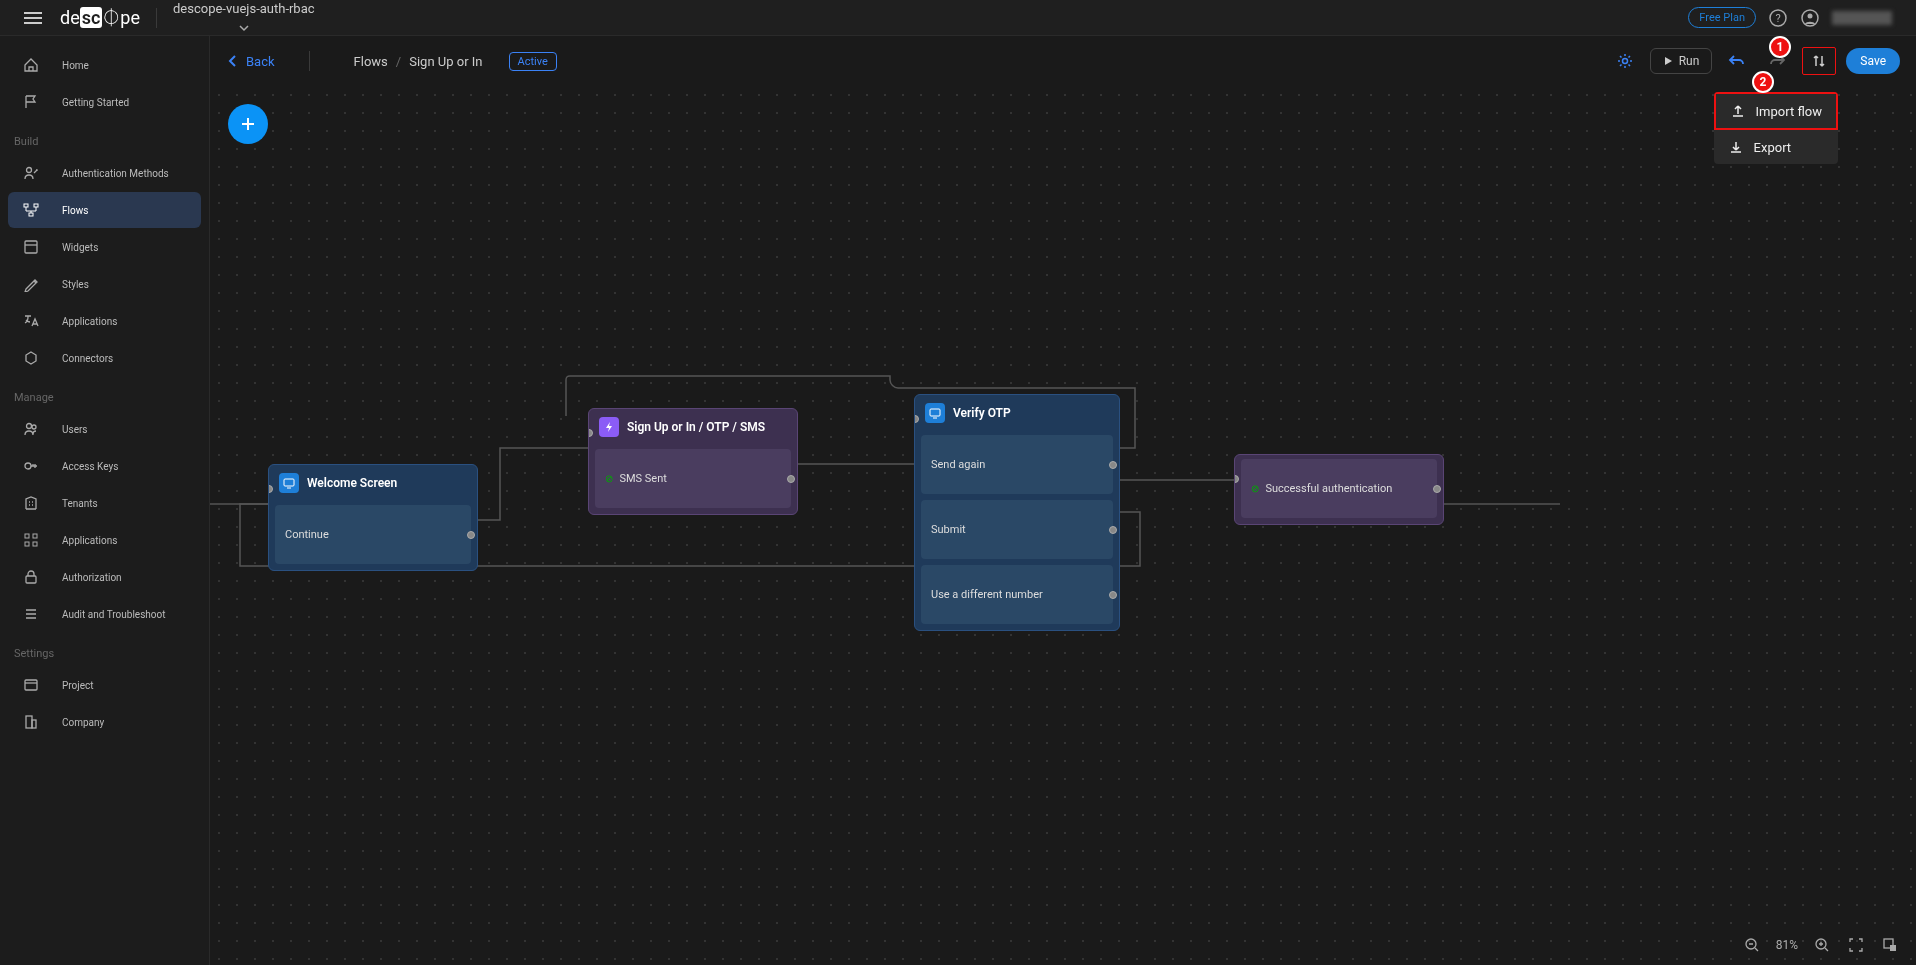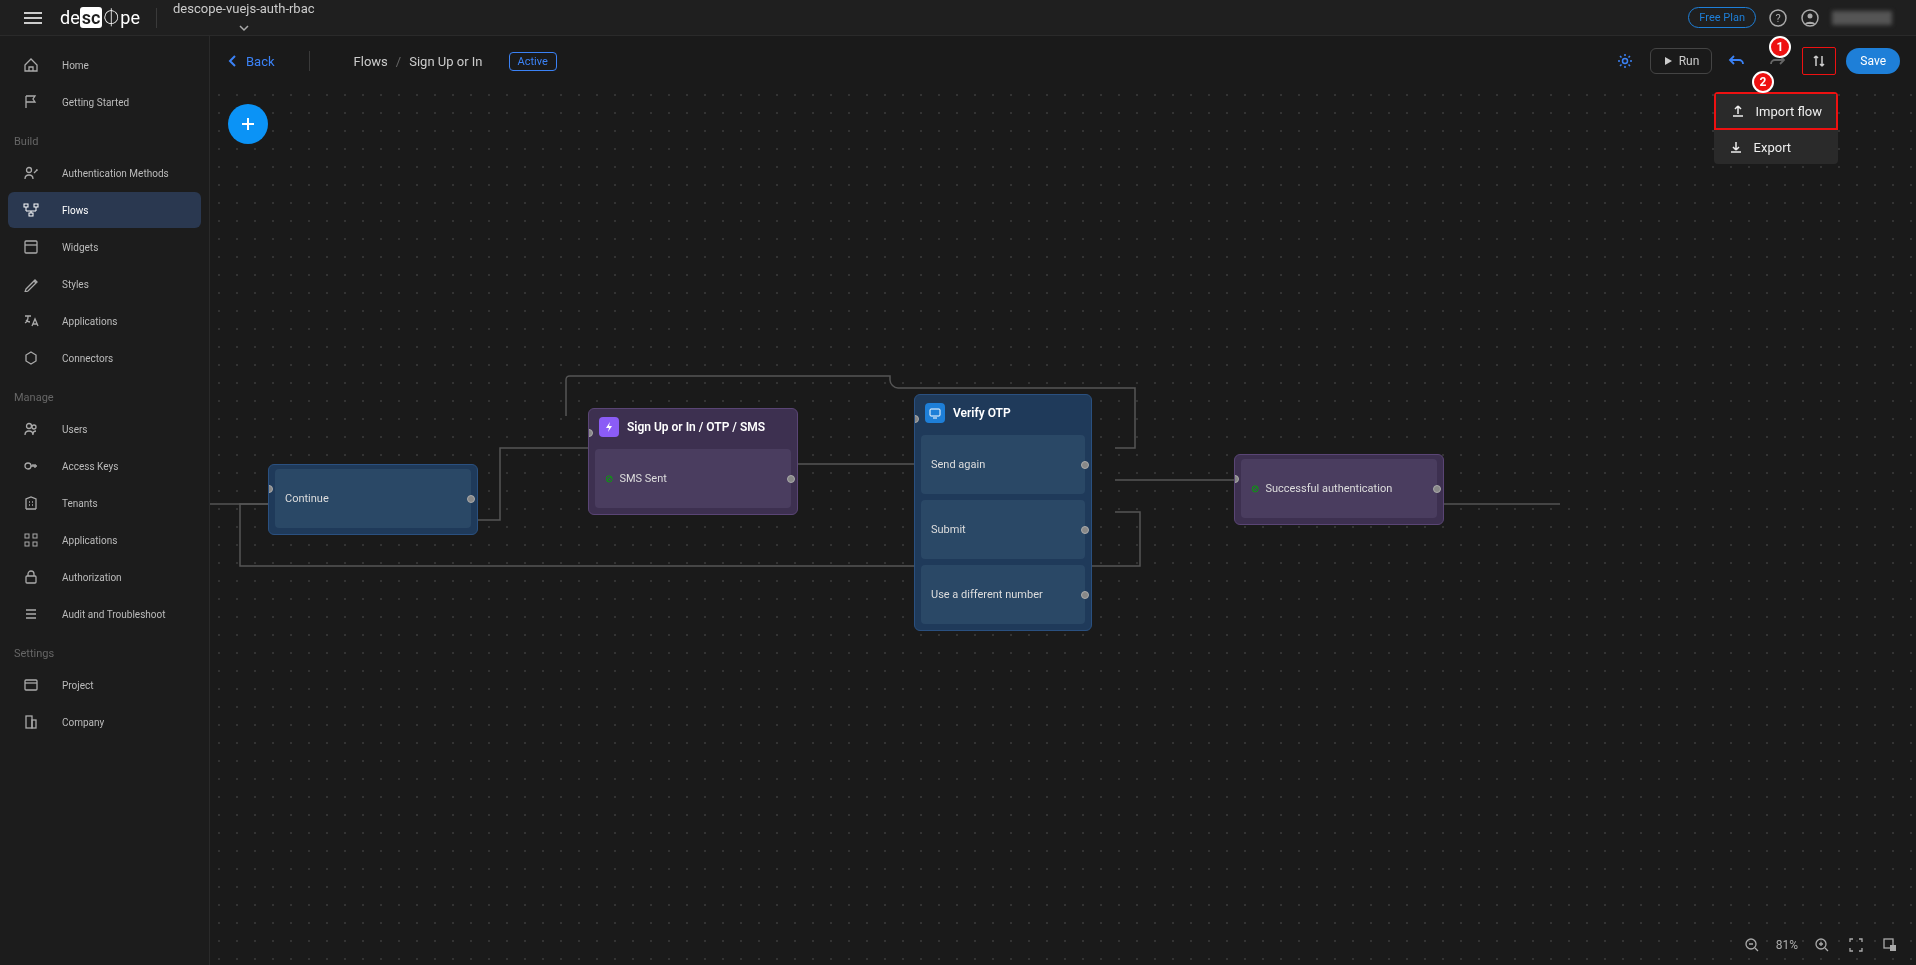--- a/index.html
+++ b/index.html
@@ -338,20 +338,29 @@
       <path d="M 268 434 L 290 434 L 290 362 L 378 362" stroke="#555" fill="none" stroke-width="1.5"></path>
       <path d="M 584 378 L 708 378 L 708 362 L 708 362" stroke="#555" fill="none" stroke-width="1.5"></path>
       <path d="M 905 362 L 925 362 L 925 302 L 688 302 C 684 302 680 298 680 294 L 680 290 L 360 290 C 356 290 356 292 356 294 L 356 330" stroke="#555" fill="none" stroke-width="1.5"></path>
       <path d="M 905 394 L 1028 394 L 1028 384" stroke="#555" fill="none" stroke-width="1.5"></path>
       <path d="M 905 426 L 930 426 L 930 480 L 30 480 L 30 418 L 58 418" stroke="#555" fill="none" stroke-width="1.5"></path>
       <path d="M 1224 418 L 1350 418" stroke="#555" fill="none" stroke-width="1.5"></path>
     </svg>
 
     <div class="flow-node node-blue" style="top:378px;left:58px;width:210px">
       <div class="port-in"></div>
+      <div class="node-header">
+        <span class="node-header-icon screen">
+            <svg width="12" height="12" viewBox="0 0 12 12">
+              <rect x="1" y="2" width="10" height="7" rx="1" stroke="#fff" fill="none"></rect>
+              <path d="M4 11h4" stroke="#fff"></path>
+            </svg>
+          </span>
+        <span>Welcome Screen</span>
+      </div>
       <div class="node-row">
         <span>Continue</span>
         <div class="port-out"></div>
       </div>
     </div>
 
     <div class="flow-node node-purple" style="top:322px;left:378px;width:210px">
       <div class="port-in"></div>
       <div class="node-header">
         <span class="node-header-icon action">
@@ -361,21 +370,21 @@
           </span>
         <span>Sign Up or In / OTP / SMS</span>
       </div>
       <div class="node-row">
         <span class="check-icon-small">⊘</span>
         <span>SMS Sent</span>
         <div class="port-out"></div>
       </div>
     </div>
 
-    <div class="flow-node node-blue" style="top:308px;left:704px;width:178px">
+    <div class="flow-node node-blue" style="top:308px;left:704px;width:206px">
       <div class="port-in"></div>
       <div class="node-header">
         <span class="node-header-icon screen">
             <svg width="12" height="12" viewBox="0 0 12 12">
               <rect x="1" y="2" width="10" height="7" rx="1" stroke="#fff" fill="none"></rect>
               <path d="M4 11h4" stroke="#fff"></path>
             </svg>
           </span>
         <span>Verify OTP</span>
       </div>

